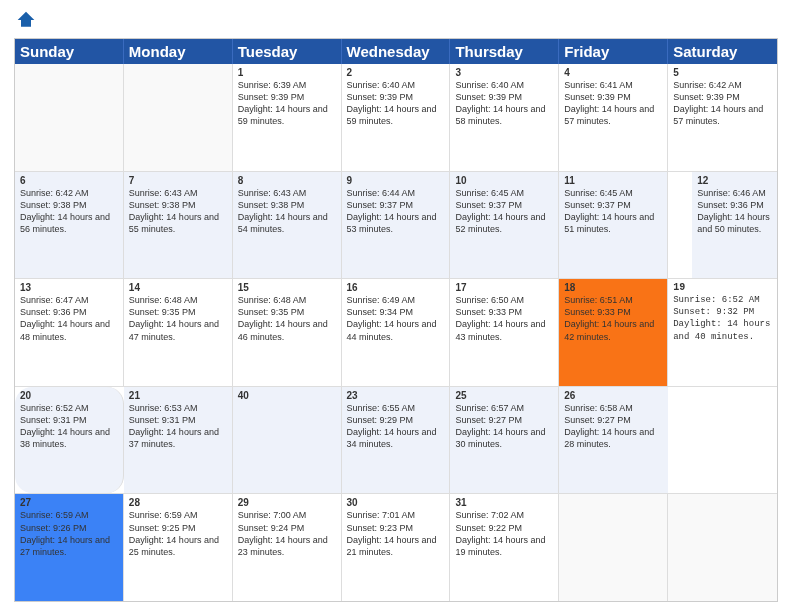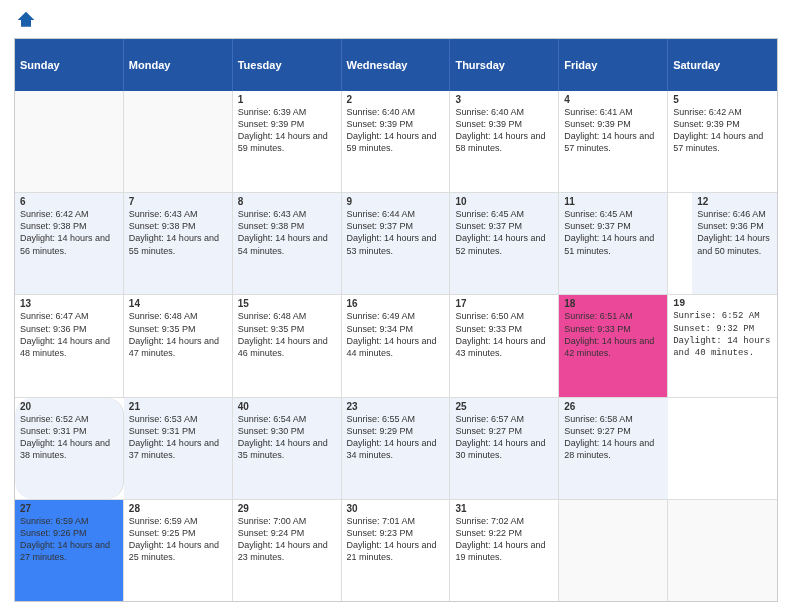--- a/index.html
+++ b/index.html
@@ -67,23 +67,23 @@
       flex-direction: column;
       border: 1px solid #ccc;
     }
     .cal-header-row {
       display: grid;
       grid-template-columns: repeat(7, 1fr);
       background: #2255a4;
     }
     .cal-header-cell {
       color: #fff;
-      font-size: 11px;
-      font-weight: bold;
-      padding: 20px 5px;
+      font-size: 15px;
+      font-weight: bold;
+      padding: 4px 5px;
       text-align: left;
       border-right: 1px solid #3a6bbf;
     }
     .cal-header-cell:last-child { border-right: none; }
     .cal-body {
       flex: 1;
       display: flex;
       flex-direction: column;
     }
     .cal-row {
@@ -219,41 +219,40 @@
             <div class="day-info">Sunrise: 6:48 AM<br>Sunset: 9:35 PM<br>Daylight: 14 hours and 46 minutes.</div>
           </div>
           <div class="cal-cell" style="background: rgb(255, 255, 255);">
             <span class="day-num">16</span>
             <div class="day-info">Sunrise: 6:49 AM<br>Sunset: 9:34 PM<br>Daylight: 14 hours and 44 minutes.</div>
           </div>
           <div class="cal-cell" style="background: rgb(255, 255, 255);">
             <span class="day-num">17</span>
             <div class="day-info">Sunrise: 6:50 AM<br>Sunset: 9:33 PM<br>Daylight: 14 hours and 43 minutes.</div>
           </div>
-          <div class="cal-cell" style="background: #ec4899;">
+          <div class="cal-cell" style="background: #f97316;">
             <span class="day-num">18</span>
             <div class="day-info">Sunrise: 6:51 AM<br>Sunset: 9:33 PM<br>Daylight: 14 hours and 42 minutes.</div>
           </div>
           <div class="cal-cell" style="background: rgb(255, 255, 255); font-family: Liberation Mono, monospace;">
             <span class="day-num">19</span>
             <div class="day-info">Sunrise: 6:52 AM<br>Sunset: 9:32 PM<br>Daylight: 14 hours and 40 minutes.</div>
           </div>
         </div>
         <div class="cal-row">
           <div class="cal-cell" style="background: rgb(238, 242, 250); border-radius: 17px;">
             <span class="day-num">20</span>
             <div class="day-info">Sunrise: 6:52 AM<br>Sunset: 9:31 PM<br>Daylight: 14 hours and 38 minutes.</div>
           </div>
           <div class="cal-cell" style="background: rgb(238, 242, 250);">
             <span class="day-num">21</span>
             <div class="day-info">Sunrise: 6:53 AM<br>Sunset: 9:31 PM<br>Daylight: 14 hours and 37 minutes.</div>
           </div>
           <div class="cal-cell" style="background: rgb(238, 242, 250);">
             <span class="day-num">40</span>
-            <div class="day-info">Sunrise: 6:54 AM<br>Sunset: 9:30 PM<br>Daylight: 14 hours and 35 minutes.</div>
           </div>
           <div class="cal-cell" style="background: rgb(238, 242, 250);">
             <span class="day-num">23</span>
             <div class="day-info">Sunrise: 6:55 AM<br>Sunset: 9:29 PM<br>Daylight: 14 hours and 34 minutes.</div>
           </div>
           <div class="cal-cell" style="background: rgb(238, 242, 250);">
             <span class="day-num">25</span>
             <div class="day-info">Sunrise: 6:57 AM<br>Sunset: 9:27 PM<br>Daylight: 14 hours and 30 minutes.</div>
           </div>
           <div class="cal-cell" style="background: rgb(238, 242, 250);">

